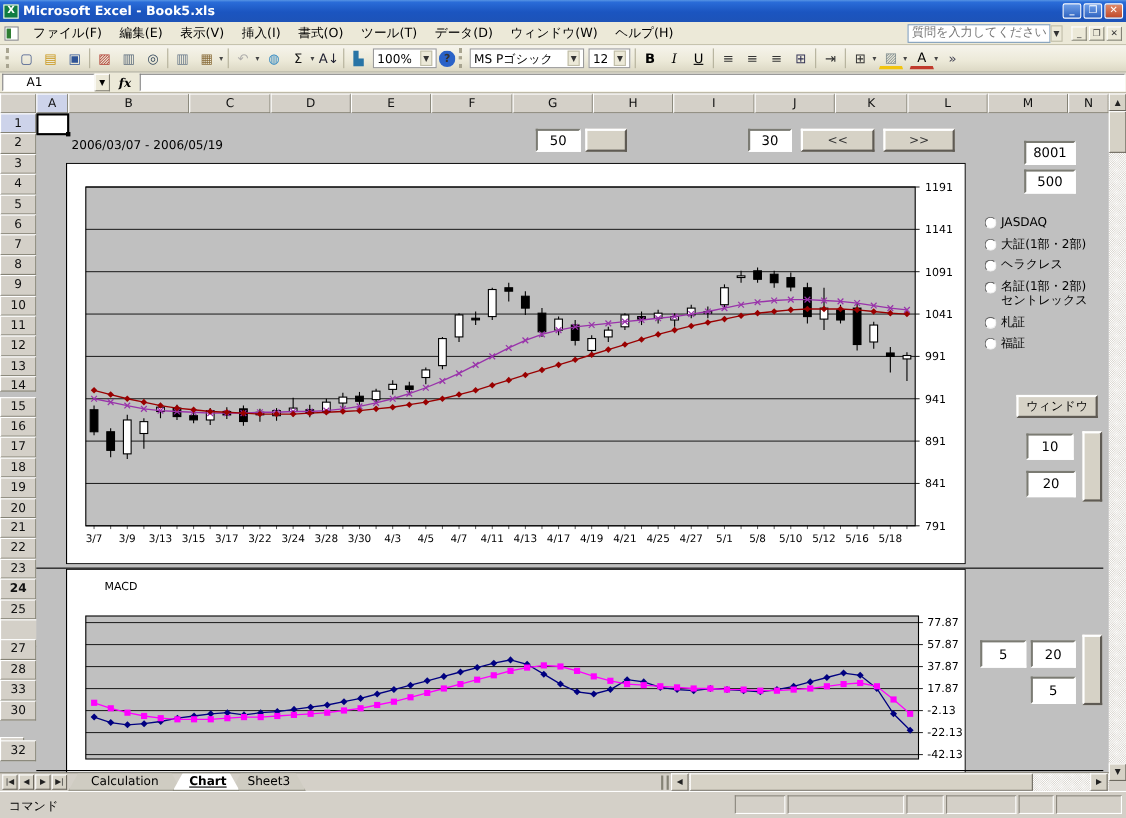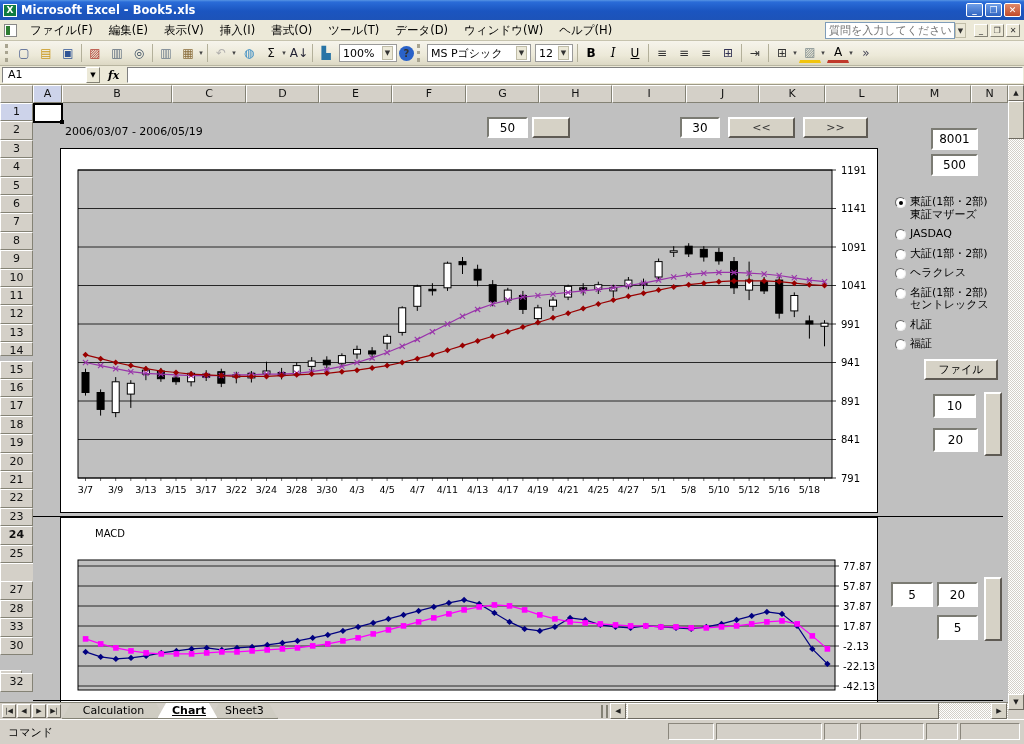--- a/index.html
+++ b/index.html
@@ -17,21 +17,21 @@
 .grip{width:5px;height:18px;margin:0 3px;border-left:3px dotted #a8a490}
 .tbi{width:22px;height:20px;display:flex;align-items:center;justify-content:center;font-size:12px;border:1px solid transparent;position:relative}
 .tbi.grayed{opacity:.4}
 .tsep{width:1px;height:18px;background:#b3b09a;margin:0 2px}
 .dd{font-size:7px;color:#444;margin-left:-2px;width:8px;text-align:center}
 .zoombox,.fontbox,.sizebox{height:18px;background:#fff;border:1px solid #9a9a9a;display:flex;align-items:center;padding:0 3px;font-size:11px;margin:0 2px}
 .zoombox{width:58px}.fontbox{width:104px}.sizebox{width:38px}
 .boxarrow{margin-left:auto;font-size:7px;color:#333;background:#ece9d8;border:1px solid #c0bda8;width:11px;height:14px;line-height:13px;text-align:center}
 .help{background:#2a62c8;color:#fff;border-radius:50%;width:15px;height:15px;font-size:10px;font-weight:bold;line-height:15px;text-align:center}
 .formulabar{left:0;top:66px;width:1024px;height:19px;background:#ece9d8;display:flex;align-items:center;border-bottom:1px solid #9e9a86}
-.namebox{width:84px;height:16px;margin-left:2px;background:#fff;border:1px solid;border-color:#808080 #fff #fff #808080;padding:0 5px;font-size:11px}
+.namebox{width:84px;height:16px;margin-left:2px;background:#fff;border:1px solid;border-color:#808080 #fff #fff #808080;padding:0 21px;font-size:11px}
 .nbarrow{width:14px;height:16px;background:#ece9d8;border:1px solid;border-color:#fff #848275 #848275 #fff;font-size:7px;text-align:center;line-height:15px}
 .fx{font-style:italic;font-weight:bold;font-family:"DejaVu Serif","Liberation Serif",serif;padding:0 8px}
 .ffield{flex:1;height:16px;background:#fff;border:1px solid;border-color:#808080 #fff #fff #808080;margin-right:1px}
 .hdr{position:absolute;background:#d4d0c8;border-right:1px solid #848275;border-bottom:1px solid #848275;border-top:1px solid #fff;border-left:1px solid #fff;text-align:center;font-size:11px;color:#111;line-height:16px;overflow:hidden}
 .hdr.sel{background:#cdd3ea}
 .field3d{position:absolute;background:#fff;border:2px solid;border-color:#7b7b73 #fff #fff #7b7b73;text-align:center;font-size:12px;font-family:inherit;padding:0}
 .btn3d{position:absolute;background:#d6d2c6;border:2px solid;border-color:#fff #5f5b54 #5f5b54 #fff;text-align:center;font-size:11px;color:#000;display:flex;align-items:center;justify-content:center}
 .radiorow{display:flex;align-items:flex-start;margin-bottom:7px}
 .radiocircle{width:11px;height:11px;border-radius:50%;background:#fff;border:1px solid;border-color:#666 #eee #eee #666;margin:1px 4px 0 0;flex:0 0 11px;position:relative}
 .radiocircle.on::after{content:"";position:absolute;left:2.5px;top:2.5px;width:4px;height:4px;border-radius:50%;background:#000}
@@ -656,25 +656,20 @@
 <div class="btn3d" style="left:532px;top:117px;width:38px;height:21px;z-index:4"></div>
 <input class="field3d" style="left: 680px; top: 117px; width: 40px; height: 21px; z-index: 4;" value="30">
 <div class="btn3d" style="left:728px;top:117px;width:67px;height:21px;z-index:4;color:#333">&lt;&lt;</div>
 <div class="btn3d" style="left:803px;top:117px;width:65px;height:21px;z-index:4;color:#333">&gt;&gt;</div>
 
 <input class="field3d" style="left: 931px; top: 128px; width: 47px; height: 22px; z-index: 4;" value="8001">
 <input class="field3d" style="left: 931px; top: 154px; width: 47px; height: 22px; z-index: 4;" value="500">
 
 <div id="market-radios" class="abs" style="left:895px;top:196px;width:122px;z-index:4">
     <div class="radiorow">
-      <span class="radiocircle on"></span>
-      <span class="radiolabel">東証(1部・2部)
-東証マザーズ</span>
-    </div>
-    <div class="radiorow">
       <span class="radiocircle"></span>
       <span class="radiolabel">JASDAQ</span>
     </div>
     <div class="radiorow">
       <span class="radiocircle"></span>
       <span class="radiolabel">大証(1部・2部)</span>
     </div>
     <div class="radiorow">
       <span class="radiocircle"></span>
       <span class="radiolabel">ヘラクレス</span>
@@ -687,21 +682,21 @@
     <div class="radiorow">
       <span class="radiocircle"></span>
       <span class="radiolabel">札証</span>
     </div>
     <div class="radiorow">
       <span class="radiocircle"></span>
       <span class="radiolabel">福証</span>
     </div>
   </div>
 
-<div class="btn3d" style="left:924px;top:359px;width:74px;height:21px;z-index:4">ファイル</div>
+<div class="btn3d" style="left:924px;top:359px;width:74px;height:21px;z-index:4">ウィンドウ</div>
 
 <input class="field3d" style="left: 933px; top: 394px; width: 43px; height: 24px; z-index: 4;" value="10">
 <input class="field3d" style="left: 933px; top: 428px; width: 45px; height: 24px; z-index: 4;" value="20">
 <div class="btn3d" style="left:984px;top:392px;width:18px;height:64px;z-index:4"></div>
 
 <input class="field3d" style="left: 891px; top: 582px; width: 42px; height: 25px; z-index: 4;" value="5">
 <input class="field3d" style="left: 937px; top: 582px; width: 41px; height: 25px; z-index: 4;" value="20">
 <input class="field3d" style="left: 937px; top: 615px; width: 41px; height: 25px; z-index: 4;" value="5">
 <div class="btn3d" style="left:984px;top:577px;width:18px;height:64px;z-index:4"></div>
 

